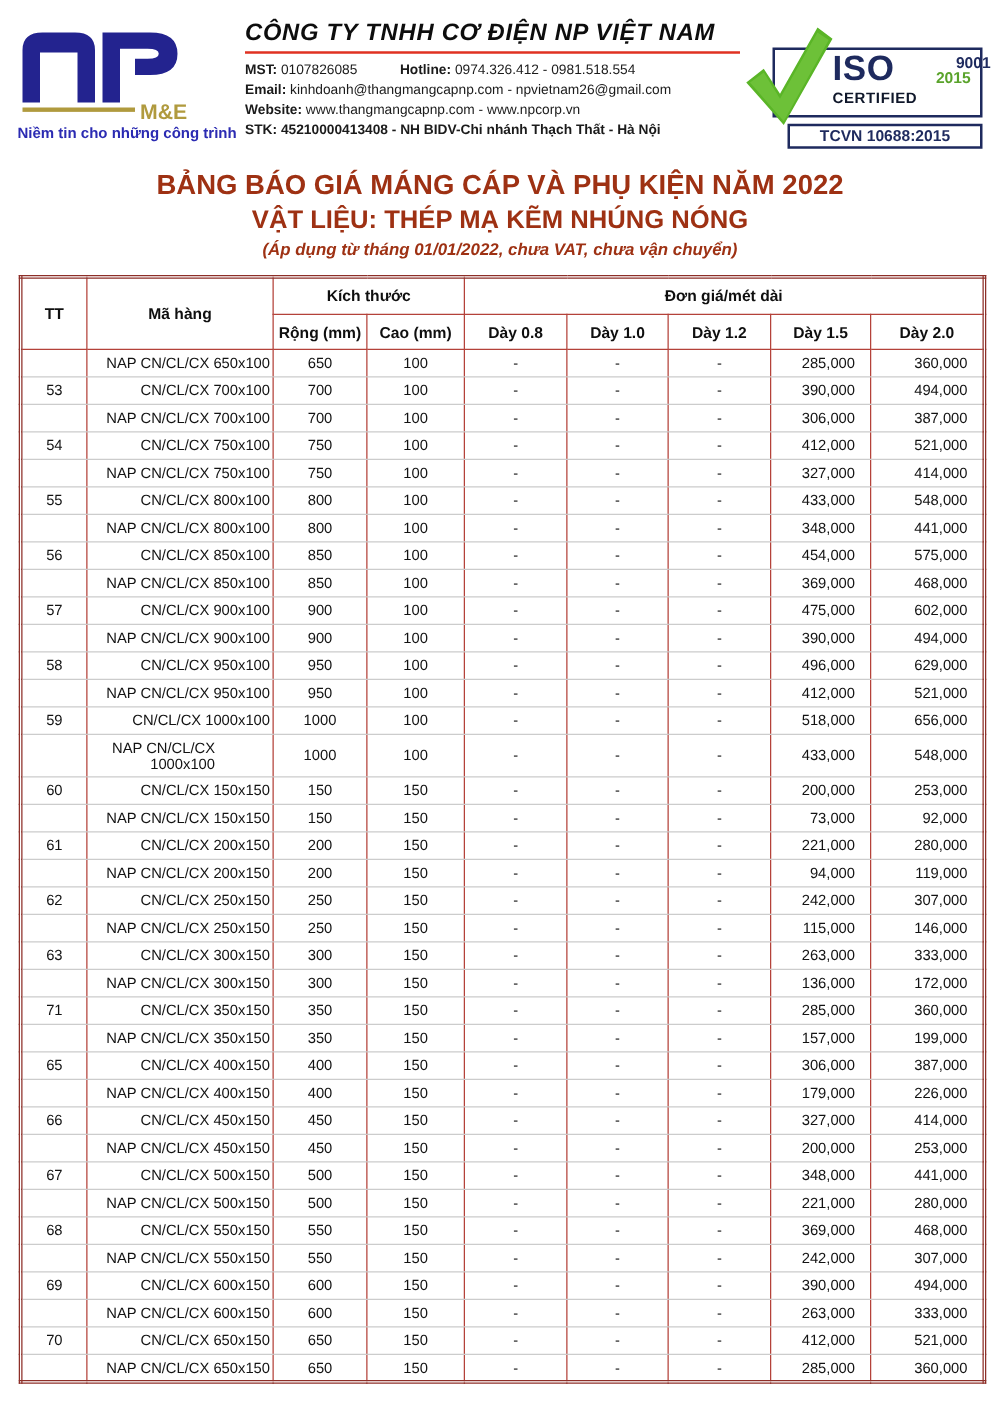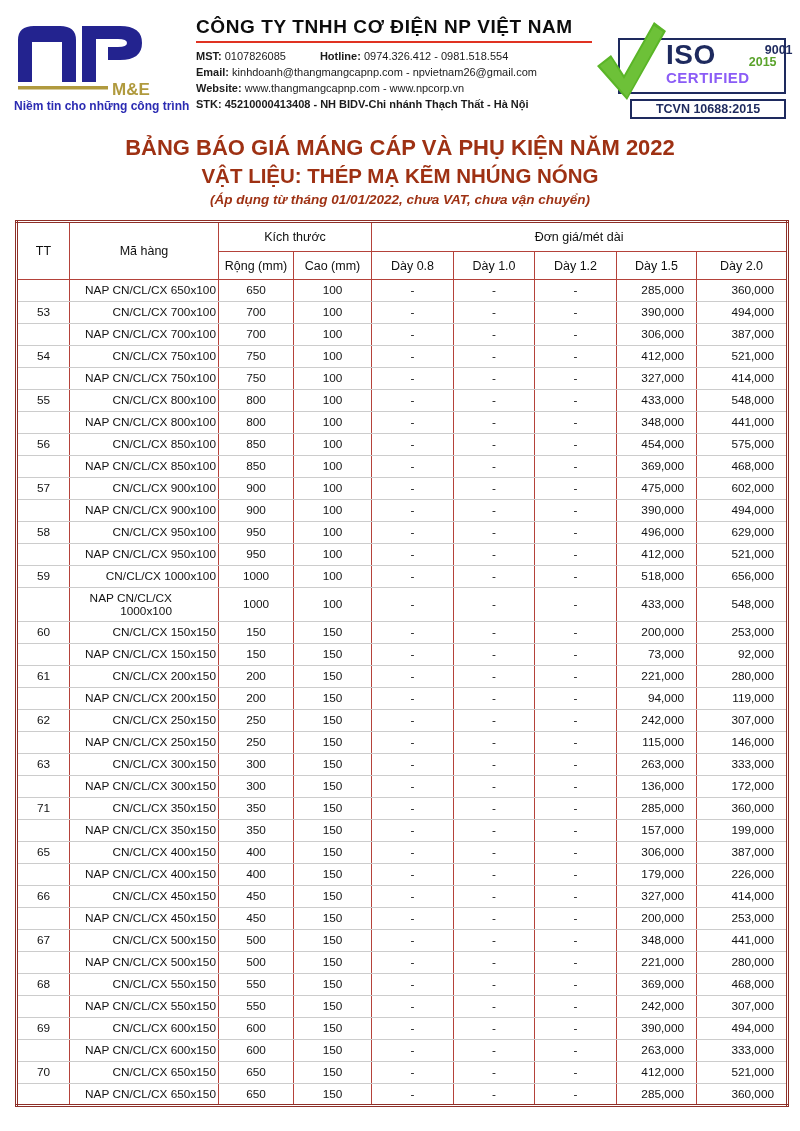--- a/index.html
+++ b/index.html
@@ -9,51 +9,51 @@
     font-family:"Liberation Sans", sans-serif; color:#161616; overflow:hidden;
   }
 
   
   .doc-header { display:flex; padding:14px 8px 0 14px; }
   .logo { width:172px; flex:none; padding-top:6px; }
   .logo svg.np-mark { display:block; }
   .logo-tagline { color:#2b2bb2; font-weight:bold; font-size:12px; margin-top:3px; white-space:nowrap; }
 
   .company { flex:1; padding:2px 4px 0 10px; min-width:0; }
-  .company-name { font-size:19px; font-weight:bold; color:#0d0d0d; letter-spacing:0.6px; white-space:nowrap; }
+  .company-name { font-size:19px; font-weight:bold; color:#0d0d0d; letter-spacing:0.6px; white-space:nowrap;font-style:italic; }
   .red-rule { height:2px; background:#e03222; margin:3px 0 5px 0; }
   .contact-line { font-size:11px; color:#1b1b1b; line-height:16px; white-space:nowrap; }
   .contact-line b { font-weight:bold; }
   .contact-line .seg + .seg { margin-left:34px; }
   .contact-line.bold-all { font-weight:bold; }
 
   .iso { width:196px; flex:none; position:relative; padding-top:24px; }
   .iso-box { position:relative; border:2px solid #1e2a5e; margin-left:22px; width:168px; height:56px; background:#fff; }
   .iso-check { position:absolute; left:-26px; top:-20px; width:74px; height:84px; }
   .iso-inner { position:absolute; left:46px; top:1px; right:3px; }
   .iso-top { display:flex; align-items:flex-end;gap:28px; }
   .iso-word { font-size:28px; font-weight:bold; color:#1e2a5e; line-height:27px; letter-spacing:0.5px; }
   .iso-years { display:flex; flex-direction:column; font-size:12.5px; font-weight:bold; line-height:12px; margin-left:5px; padding-top:2px; }
   .iso-y1 { color:#1e2a5e;padding-left:16px; }
   .iso-y2 { color:#5aa32b; }
-  .iso-cert { font-size:15px; font-weight:bold; color:#8b5cf6; letter-spacing:0.5px; line-height:20px; }
+  .iso-cert { font-size:12px; font-weight:bold; color:#0f172a; letter-spacing:0.5px; line-height:20px; }
   .tcvn { border:2px solid #1e2a5e; margin:5px 0 0 34px; width:156px; text-align:center;
           font-size:12.5px; font-weight:bold; color:#1e2a5e; padding:1px 0; }
 
   
   .titles { text-align:center; margin-top:16px; color:#9e3113; }
   .title-1 { font-size:22px; font-weight:bold; margin:0; }
   .title-2 { font-size:20.5px; font-weight:bold; margin:3px 0 0 0; }
   .title-note { font-style:italic; font-size:13.5px; margin-top:4px; font-weight:bold; }
 
   
   .table-wrap { margin:13px 14px 0 15px; }
   table.price { width:100%; border-collapse:collapse; border:3px double #8d2f28; table-layout:fixed; }
   .price th {
-    border:1px solid #b4423a; font-size:12.5px; font-weight:normal; color:#0f0f0f;
+    border:1px solid #b4423a; font-size:12.5px; font-weight:bold; color:#0f0f0f;
     padding:2px; text-align:center; background:#fff;
   }
   .price thead tr.h1 th { height:30px; }
   .price thead tr.h2 th { height:28px; }
   .price td {
     border-left:1px solid #b4423a; border-right:1px solid #b4423a; border-bottom:1px solid #cccccc;
     font-size:11.8px; color:#131313; height:22px; padding:0 2px; text-align:center;
     overflow:hidden; line-height:13px;
   }
   .price td.code { text-align:right; padding-left:4px; }

